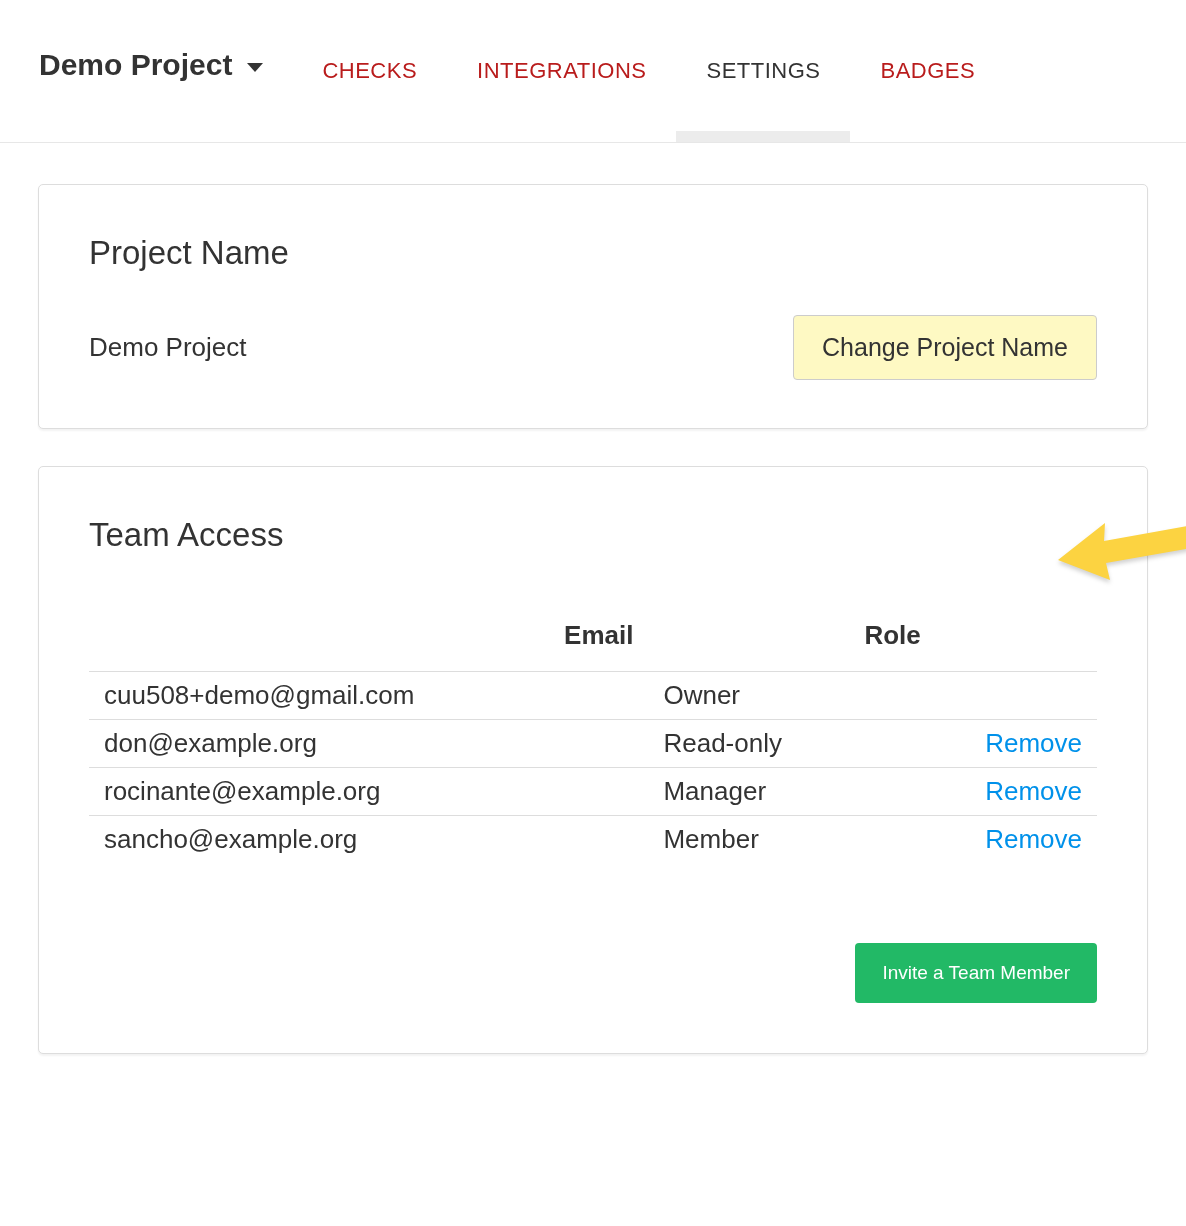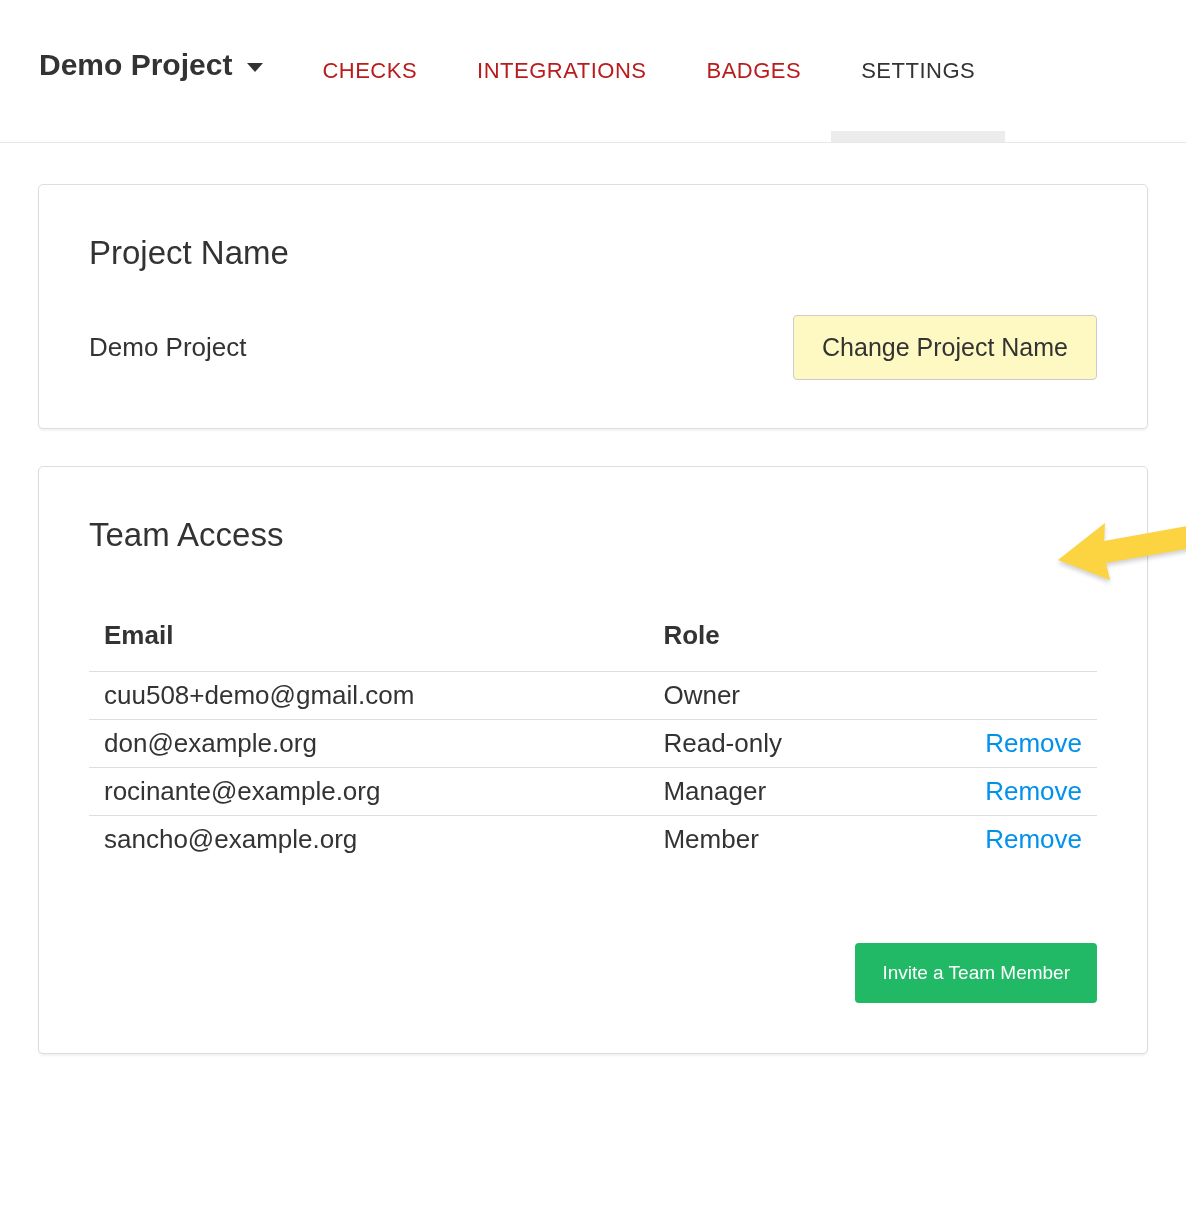--- a/index.html
+++ b/index.html
@@ -93,21 +93,21 @@
   
   .card-team { padding: 50px 50px 50px; position: relative; }
   .card-team .card-title { margin-bottom: 66px; }
 
   table.team-table {
     width: 100%;
     border-collapse: collapse;
     font-size: 26px;
   }
   .team-table th {
-    text-align: left;
+    text-align: right;
     font-weight: bold;
     color: #333;
     padding: 0 15px 20px;
     border-bottom: 1px solid #dddddd;
   }
   .team-table td {
     padding: 8px 15px;
     color: #333;
     border-bottom: 1px solid #dddddd;
   }
@@ -152,27 +152,27 @@
     </div>
     <div class="tabs">
       <div class="tab">
         <span>CHECKS</span>
 
       </div>
       <div class="tab">
         <span>INTEGRATIONS</span>
 
       </div>
-      <div class="tab">
-        <span>BADGES</span>
-
-      </div>
       <div class="tab active">
         <span>SETTINGS</span>
         <div class="indicator" style="background: rgb(236, 236, 236);"></div>
+      </div>
+      <div class="tab">
+        <span>BADGES</span>
+
       </div>
     </div>
   </div>
 
   <div class="content">
 
     <div class="card card-project">
       <h1 class="card-title">Project Name</h1>
       <div class="name-row">
         <span class="project-current-name">Demo Project</span>

